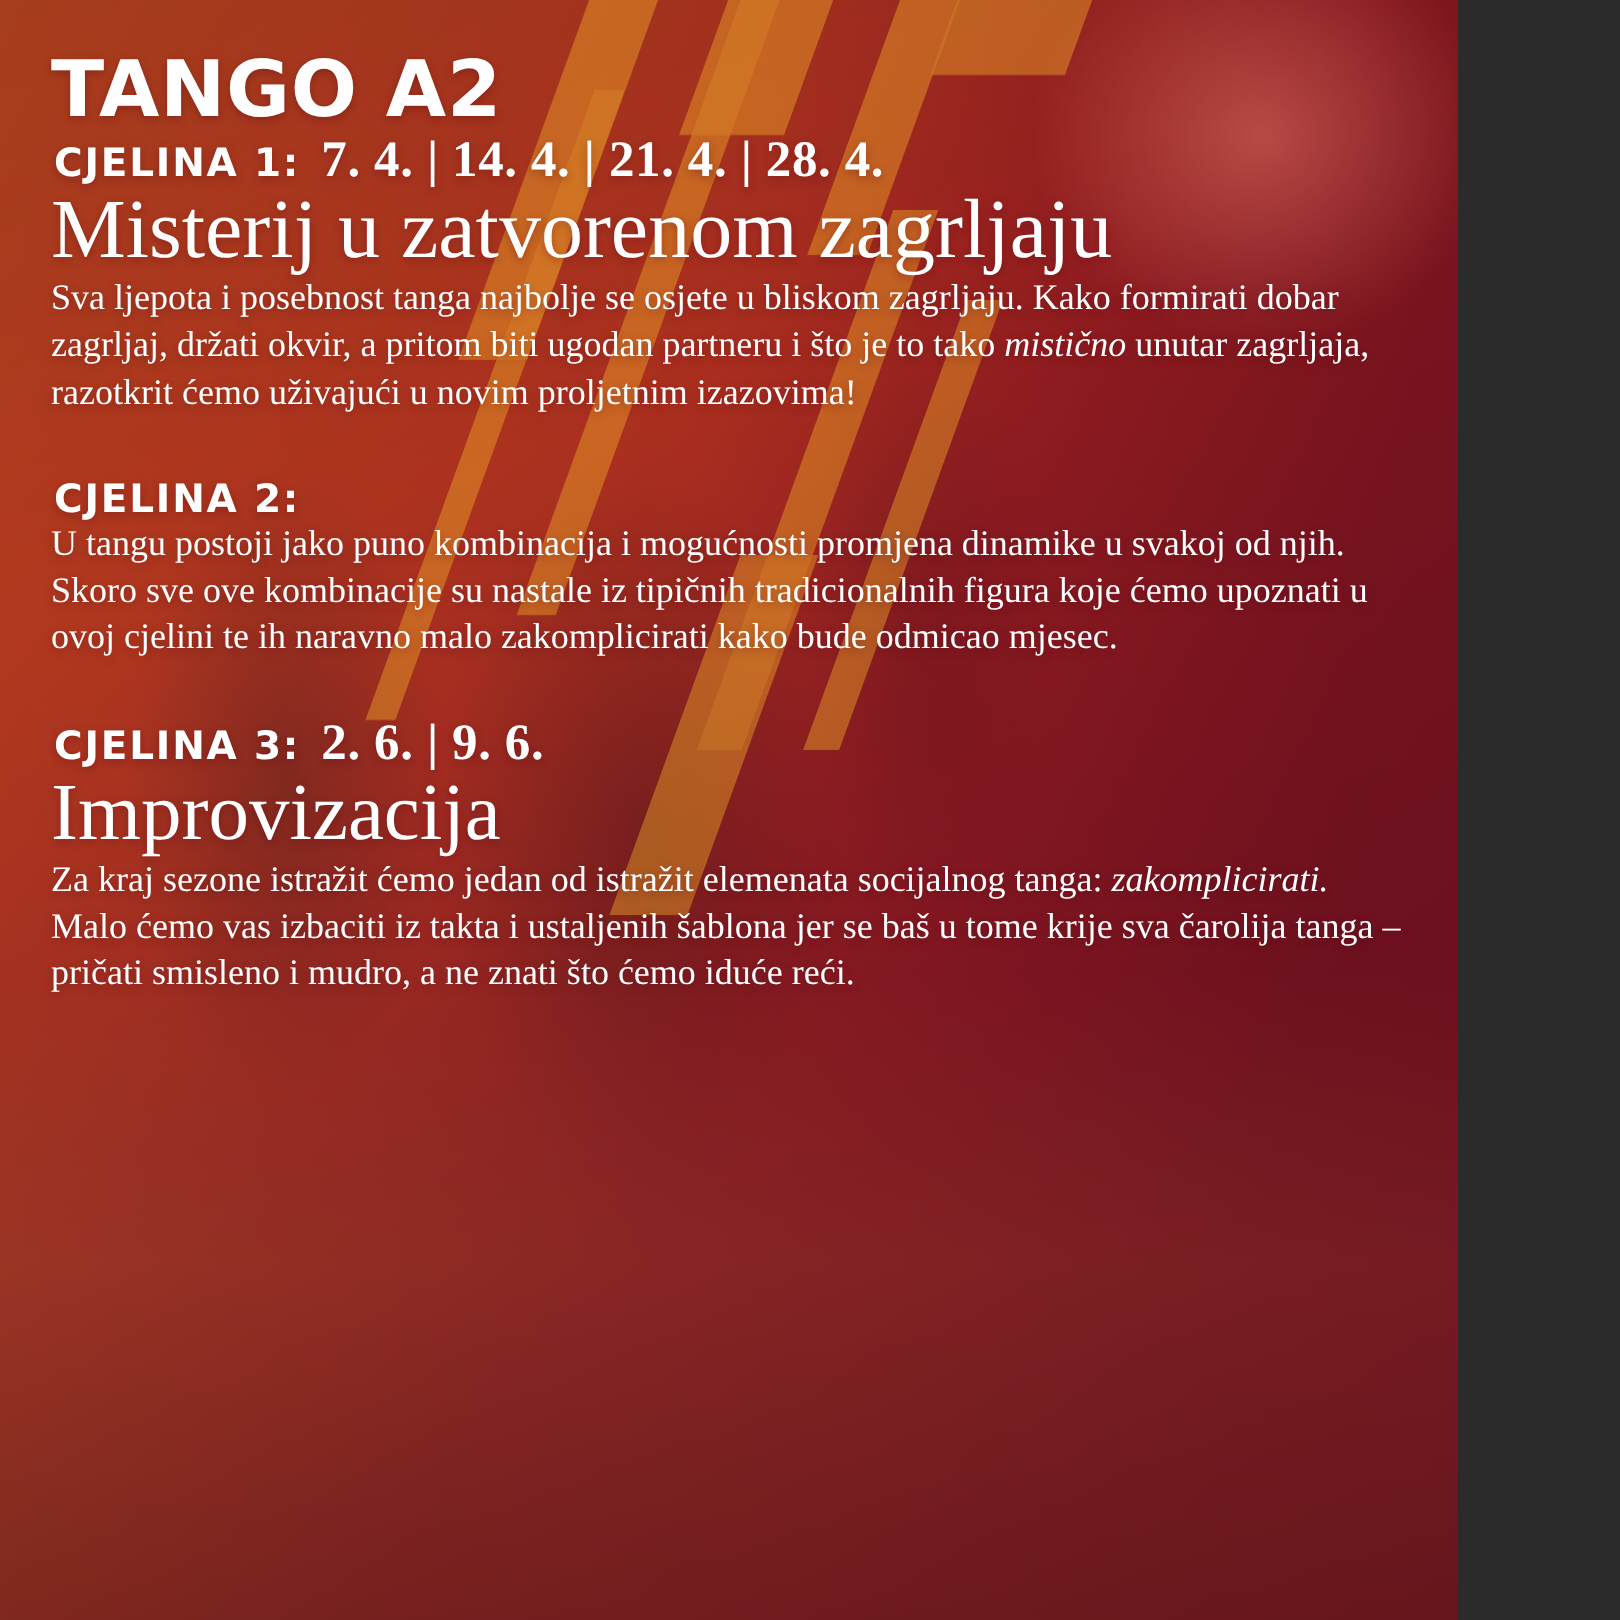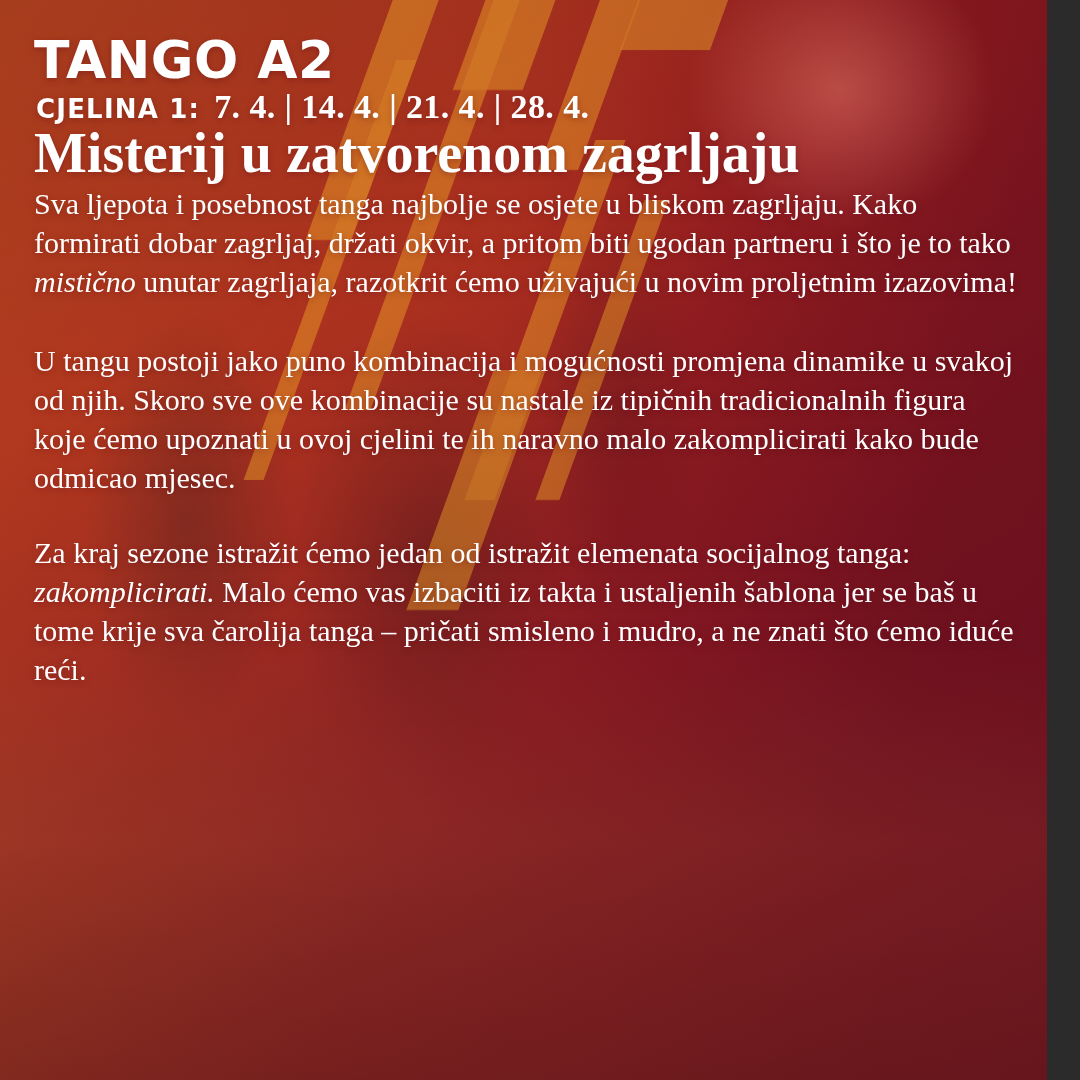--- a/index.html
+++ b/index.html
@@ -2,21 +2,21 @@
 <html><head>
 <meta charset="utf-8">
 <style>
   html, body {
     margin: 0;
     padding: 0;
     background: #2b2b2b;
   }
   .poster {
     position: relative;
-    width: 1047px;
+    width: 972px;
     height: 1080px;
     overflow: hidden;
     font-family: "Liberation Serif", serif;
     color: #ffffff;
   }
 
   
   .bg {
     position: absolute;
     inset: 0;
@@ -105,29 +105,29 @@
     letter-spacing: 1.2px;
   }
   .sec-dates {
     font-family: "Liberation Serif", serif;
     font-weight: bold;
     font-size: 34px;
     letter-spacing: 0.4px;
   }
   .sec-title {
     font-family: "Liberation Serif", serif;
-    font-weight: bold;
+    font-weight: normal;
     font-size: 56px;
     line-height: 1.04;
     margin: -2px 0 2px 0;
   }
   .sec-title.smaller { font-size: 54px; }
   .sec-body {
     font-family: "Liberation Serif", serif;
-    font-size: 30px;
+    font-size: 24px;
     line-height: 1.30;
     margin: 0;
     max-width: 1010px;
   }
   .sec-body em { font-style: italic; }
   .gap-1 { height: 34px; }
   .gap-2 { height: 30px; }
 </style>
 </head>
 <body>
@@ -160,24 +160,30 @@
         <span class="sec-dates">7. 4. | 14. 4. | 21. 4. | 28. 4.</span>
       </div>
       <div class="sec-title">Misterij u zatvorenom zagrljaju</div>
       <p class="sec-body"><span>Sva ljepota i posebnost tanga najbolje se osjete u bliskom zagrljaju. Kako formirati dobar zagrljaj, držati okvir, a pritom biti ugodan partneru i što je to tako </span><em>mistično</em><span> unutar zagrljaja, razotkrit ćemo uživajući u novim proljetnim izazovima!</span></p>
     </div>
 
     <div class="gap-1"></div>
 
     <div class="section">
       <div class="sec-head">
+        <span class="sec-label">CJELINA 2:</span>
       </div>
       <p class="sec-body"><span>U tangu postoji jako puno kombinacija i mogućnosti promjena dinamike u svakoj od njih. Skoro sve ove kombinacije su nastale iz tipičnih tradicionalnih figura koje ćemo upoznati u ovoj cjelini te ih naravno malo zakomplicirati kako bude odmicao mjesec.</span><em></em><span></span></p>
     </div>
 
     <div class="gap-2"></div>
 
     <div class="section">
+      <div class="sec-head">
+        <span class="sec-label">CJELINA 3:</span>
+        <span class="sec-dates">2. 6. | 9. 6.</span>
+      </div>
+      <div class="sec-title smaller">Improvizacija</div>
       <p class="sec-body"><span>Za kraj sezone istražit ćemo jedan od istražit elemenata socijalnog tanga: </span><em>zakomplicirati.</em><span> Malo ćemo vas izbaciti iz takta i ustaljenih šablona jer se baš u tome krije sva čarolija tanga – pričati smisleno i mudro, a ne znati što ćemo iduće reći.</span></p>
     </div>
 
   </div>
 </div>
 
 </body></html>

